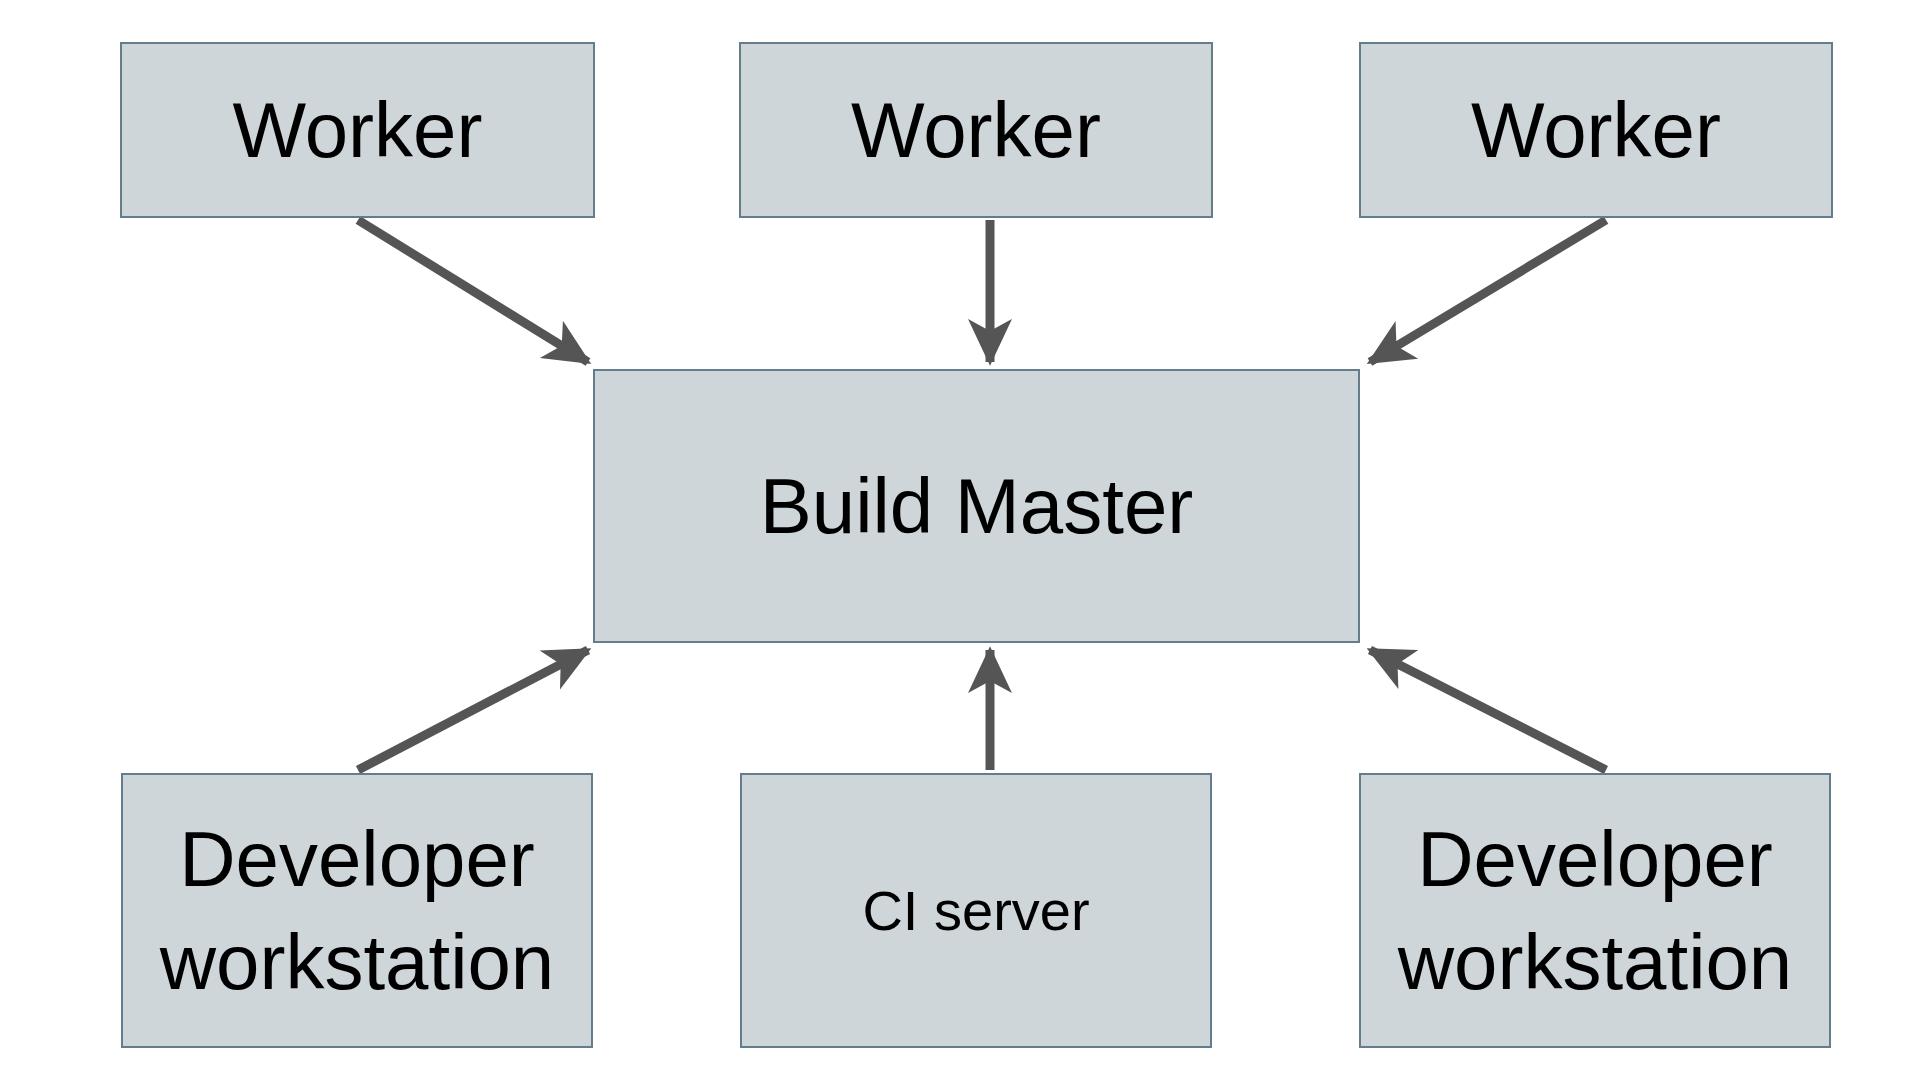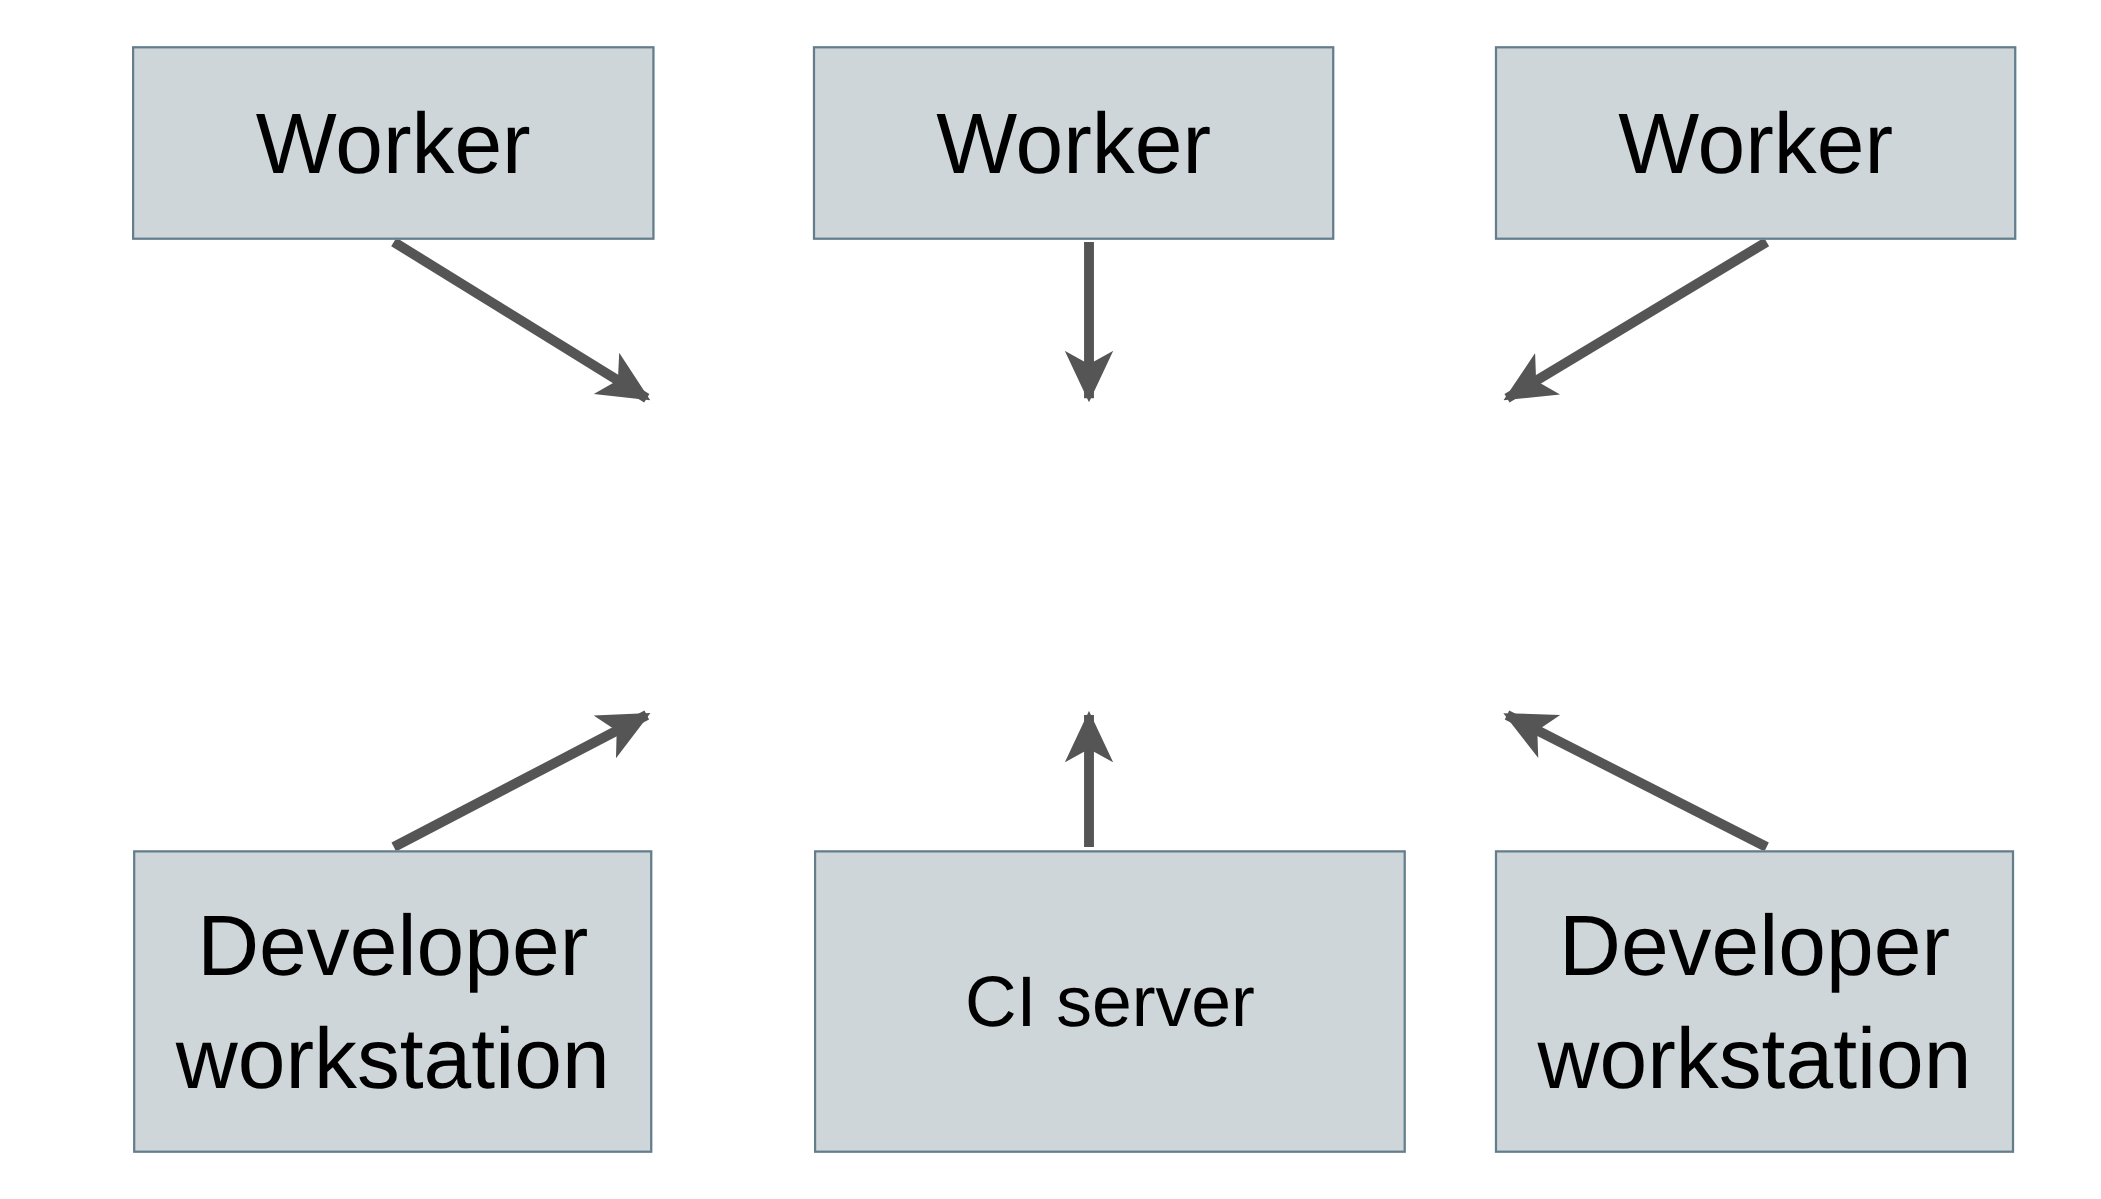--- a/index.html
+++ b/index.html
@@ -47,21 +47,21 @@
     box-sizing: border-box;
   }
   
   #node-worker-1 { left: 120px; top: 42px;  width: 475px; height: 176px; font-size: 78px; }
   #node-worker-2 { left: 739px; top: 42px;  width: 474px; height: 176px; font-size: 78px; }
   #node-worker-3 { left: 1359px; top: 42px; width: 474px; height: 176px; font-size: 78px; }
   
   #node-build-master { left: 593px; top: 369px; width: 767px; height: 274px; font-size: 78px; }
   
   #node-dev-ws-1 { left: 121px; top: 773px;  width: 472px; height: 275px; font-size: 78px; }
-  #node-ci-server { left: 740px; top: 773px; width: 538px; height: 275px; font-size: 65px; }
+  #node-ci-server { left: 740px; top: 773px; width: 472px; height: 275px; font-size: 56px; }
   #node-dev-ws-2 { left: 1359px; top: 773px; width: 472px; height: 275px; font-size: 78px; }
 </style>
 </head>
 <body>
 
 <div id="diagram">
 
   <svg id="edges" viewBox="0 0 1910 1090" width="1910" height="1090" xmlns="http://www.w3.org/2000/svg">
     <defs>
       <marker id="arrowhead" viewBox="0 0 10 10" refX="9.2" refY="5" markerUnits="strokeWidth" markerWidth="5.2" markerHeight="5.2" orient="auto">
@@ -99,20 +99,23 @@
   </div>
 
   <div class="node" id="node-worker-2">
     <span class="node-label">Worker</span>
   </div>
 
   <div class="node" id="node-worker-3">
     <span class="node-label">Worker</span>
   </div>
 
+  <div class="node" id="node-build-master">
+    <span class="node-label">Build Master</span>
+  </div>
 
   <div class="node" id="node-dev-ws-1">
     <span class="node-label">Developer
 workstation</span>
   </div>
 
   <div class="node" id="node-ci-server">
     <span class="node-label">CI server</span>
   </div>
 

